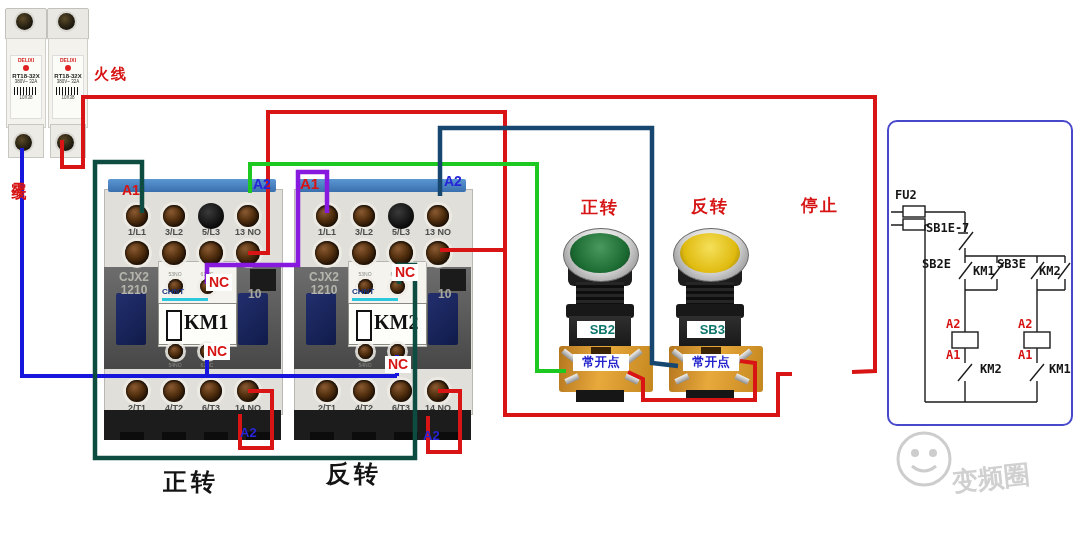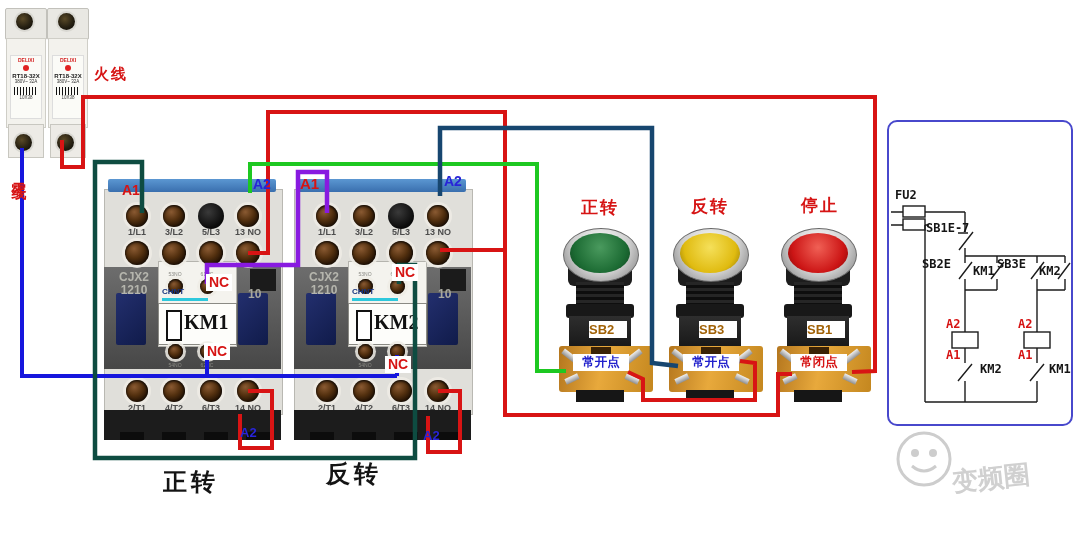--- a/index.html
+++ b/index.html
@@ -51,22 +51,22 @@
   
   .pushbtn{position:absolute;top:222px;width:88px;height:182px;z-index:10;}
   .cap-under{position:absolute;left:12px;top:38px;width:64px;height:26px;background:#1d1d1d;border-radius:6px;}
   .cap-ring{position:absolute;left:7px;top:6px;width:74px;height:52px;border-radius:50%;
             background:radial-gradient(circle at 50% 32%,#fdfdfd,#cfcfcf 55%,#808080 95%);border:1px solid #6a6a6a;}
   .cap-col{position:absolute;left:14px;top:11px;width:60px;height:40px;border-radius:50%;}
   .neck{position:absolute;left:20px;top:60px;width:48px;height:26px;
         background:repeating-linear-gradient(180deg,#262626 0 3px,#0e0e0e 3px 6px);}
   .flange{position:absolute;left:10px;top:82px;width:68px;height:14px;background:#181818;border-radius:3px;}
   .sq{position:absolute;left:13px;top:94px;width:62px;height:38px;background:linear-gradient(#2e2e2e,#141414);}
-  .sb-stick{position:absolute;left:20px;top:5px;width:38px;height:17px;background:#fff;text-align:left;
-            font-size:13px;font-weight:bold;color:#a16207;line-height:17px;}
+  .sb-stick{position:absolute;left:8px;top:5px;width:38px;height:17px;background:#fff;text-align:right;
+            font-size:13px;font-weight:bold;color:#0f766e;line-height:17px;}
   .block{position:absolute;left:3px;top:124px;width:94px;height:46px;
          background:linear-gradient(100deg,#b4761e,#e8a93c 45%,#c4871f);border-radius:3px;}
   .lug{position:absolute;width:20px;height:6px;background:linear-gradient(#f0f0f0,#909090);}
   .slot{position:absolute;left:32px;top:1px;width:20px;height:9px;background:#3a2205;}
   .ct-stick{position:absolute;left:14px;top:8px;width:56px;height:17px;background:#fff;text-align:center;
             font-size:12.5px;font-weight:bold;line-height:17px;}
   .base{position:absolute;left:20px;top:168px;width:48px;height:12px;background:#161616;}
   .bcap{position:absolute;font-size:17px;font-weight:bold;color:#d61414;letter-spacing:2px;z-index:60;white-space:nowrap;}
   
   .wl{position:absolute;font-size:14px;font-weight:bold;line-height:1;z-index:60;white-space:nowrap;}
@@ -275,39 +275,20 @@
       <i class="lug" style="left:2px;top:8px;transform:rotate(38deg);"></i>
       <i class="lug" style="left:64px;top:8px;transform:rotate(-38deg);"></i>
       <i class="lug" style="left:6px;top:30px;transform:rotate(-25deg);width:14px;"></i>
       <i class="lug" style="left:66px;top:30px;transform:rotate(25deg);width:14px;"></i>
       <i class="slot"></i>
       <span class="ct-stick" style="color:#2222cc;">常开点</span>
     </div>
     <div class="base"></div>
   </div>
 
-  <div class="pushbtn" style="left:774px;">
-    <div class="cap-under"></div>
-    <div class="cap-ring"></div>
-    <div class="cap-col" style="background:radial-gradient(circle at 50% 36%,#f06055,#cc1515 65%,#7a0808);"></div>
-    <div class="neck"></div>
-    <div class="flange"></div>
-    <div class="sq">
-      <span class="sb-stick">SB1</span>
-    </div>
-    <div class="block">
-      <i class="lug" style="left:2px;top:8px;transform:rotate(38deg);"></i>
-      <i class="lug" style="left:64px;top:8px;transform:rotate(-38deg);"></i>
-      <i class="lug" style="left:6px;top:30px;transform:rotate(-25deg);width:14px;"></i>
-      <i class="lug" style="left:66px;top:30px;transform:rotate(25deg);width:14px;"></i>
-      <i class="slot"></i>
-      <span class="ct-stick" style="color:#d61414;">常闭点</span>
-    </div>
-    <div class="base"></div>
-  </div>
 
   <div class="schem">
     <svg width="182" height="302" style="position:absolute;left:0;top:0;">
       <g stroke="#1c1c1c" stroke-width="1.4" fill="none">
         <path d="M2,90 H44 M2,103 H40"></path>
         <rect x="14" y="84" width="22" height="11" fill="#fff"></rect>
         <rect x="14" y="97" width="22" height="11" fill="#fff"></rect>
         <path d="M44,90 H76 M76,90 V110"></path>
         <path d="M70,128 L84,110 M69,111 H79"></path>
         <path d="M76,126 V134 M76,134 H148"></path>

